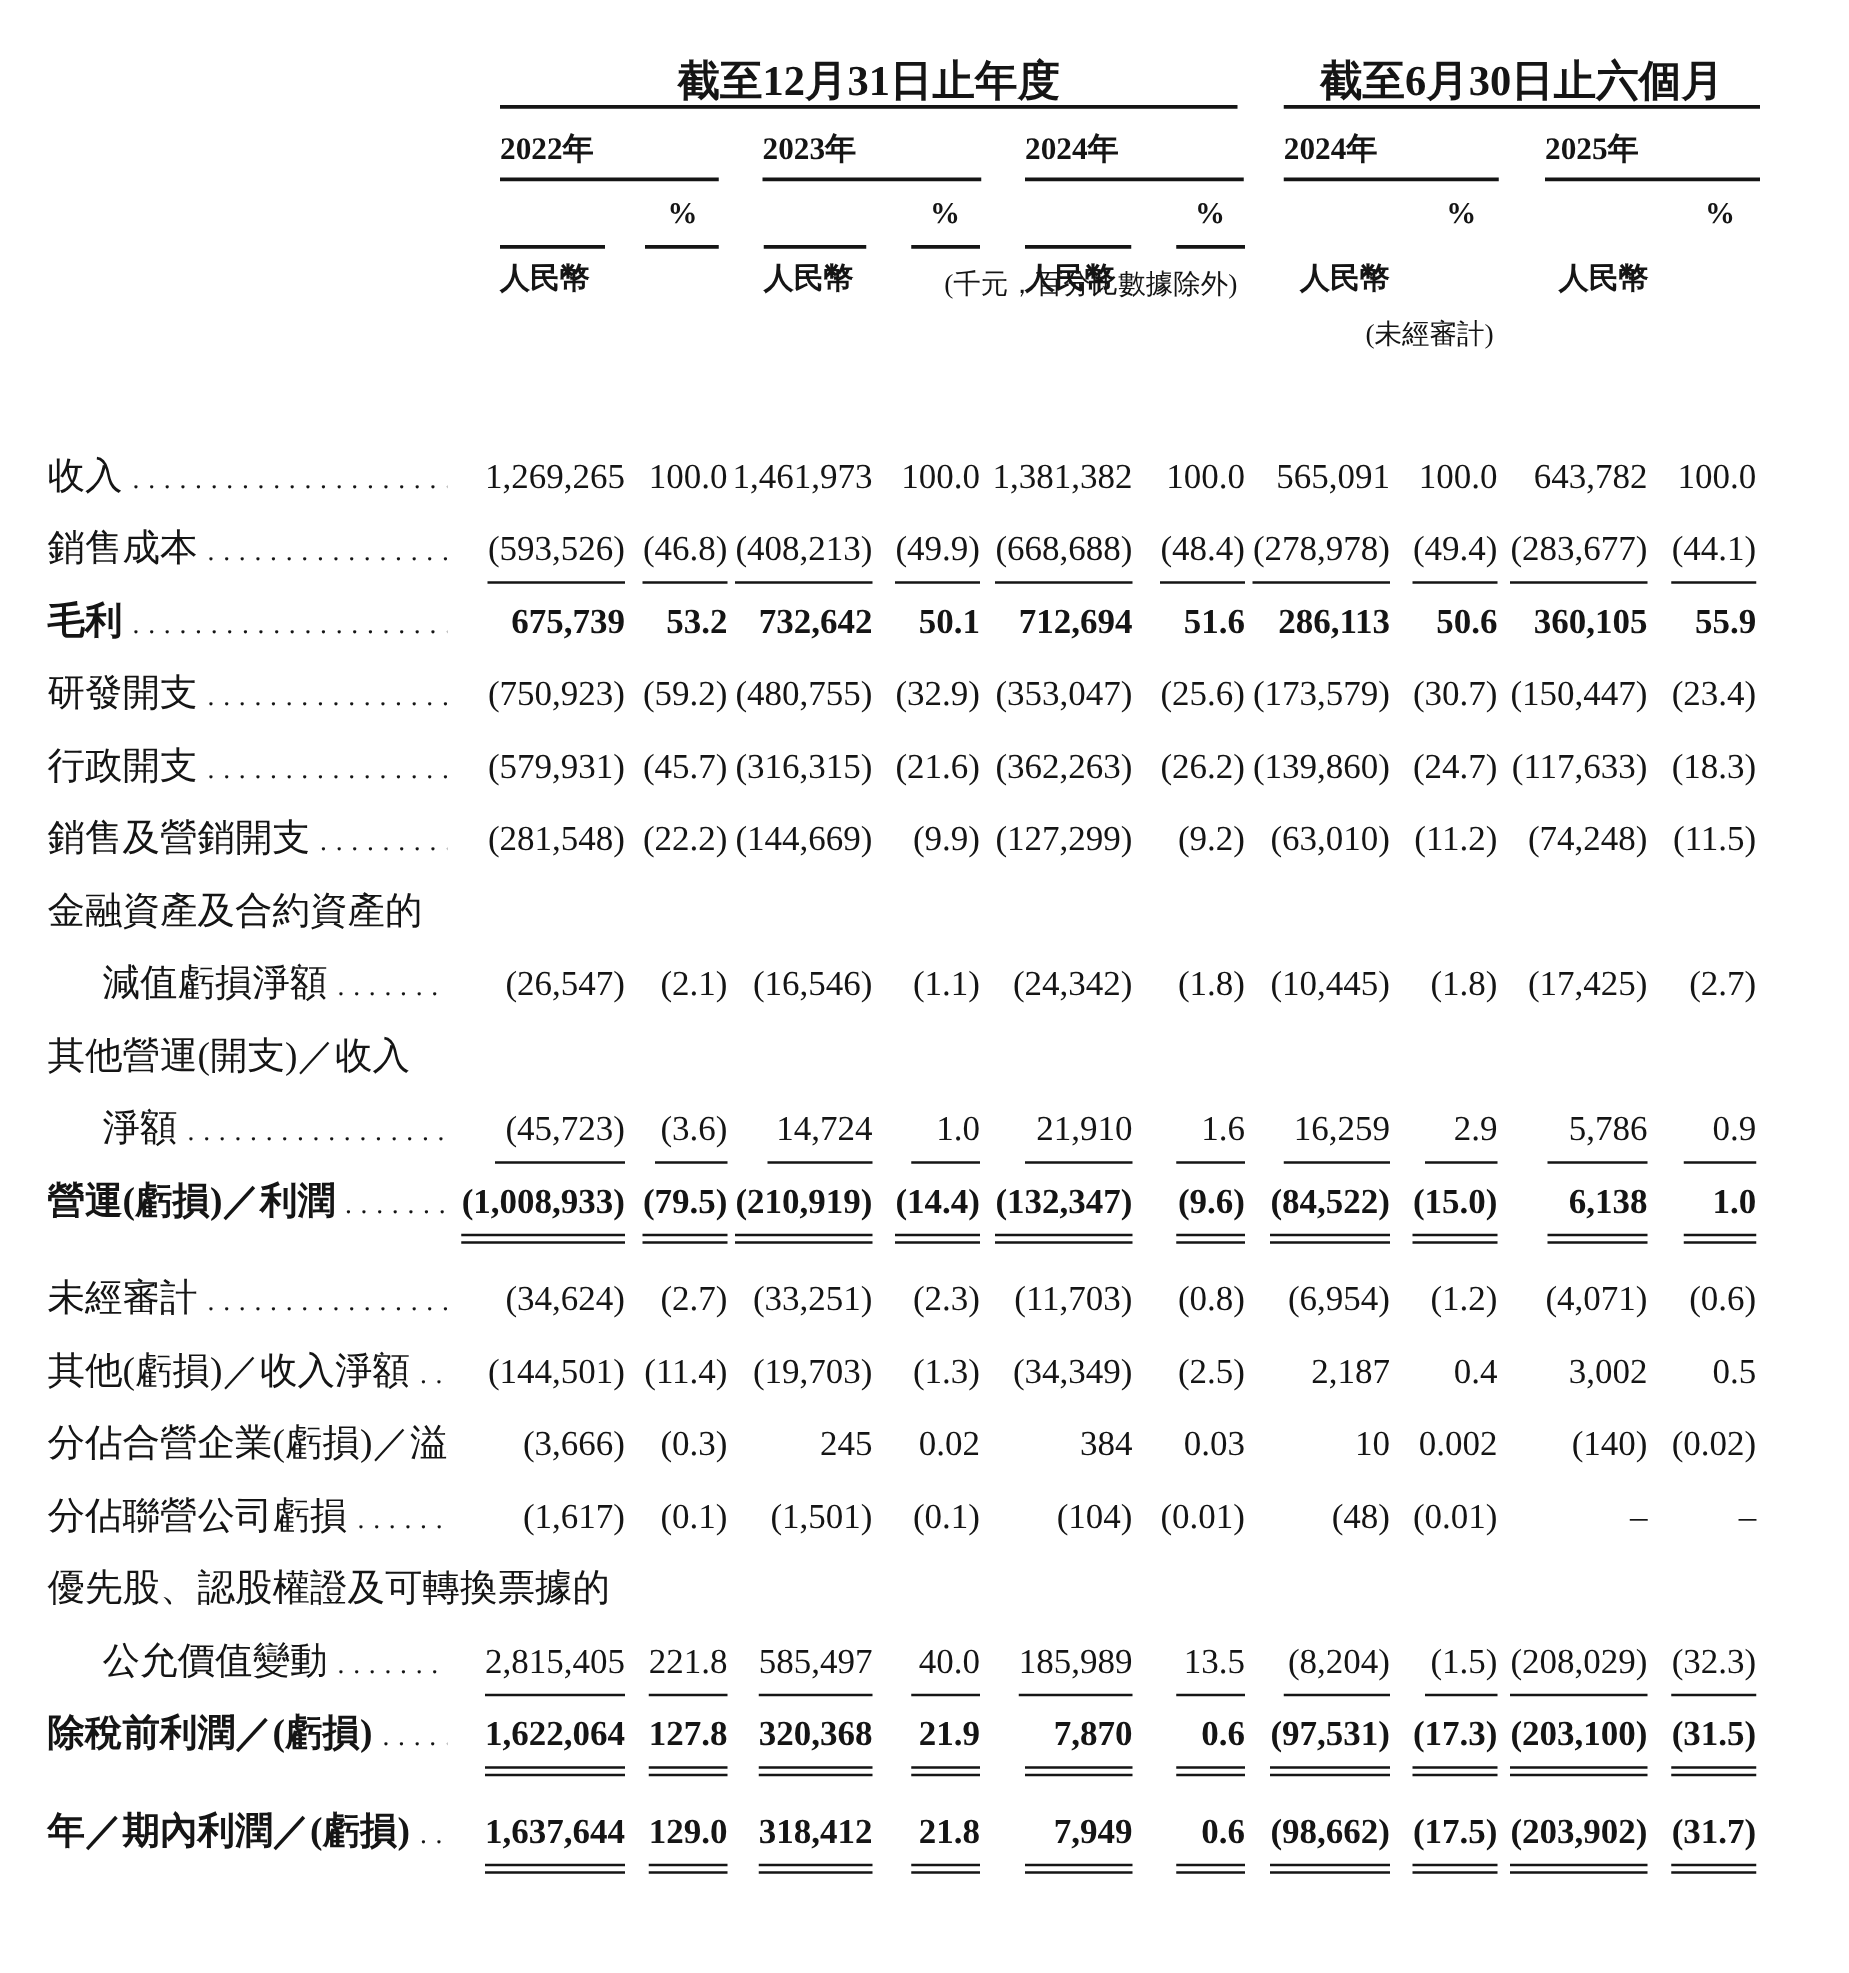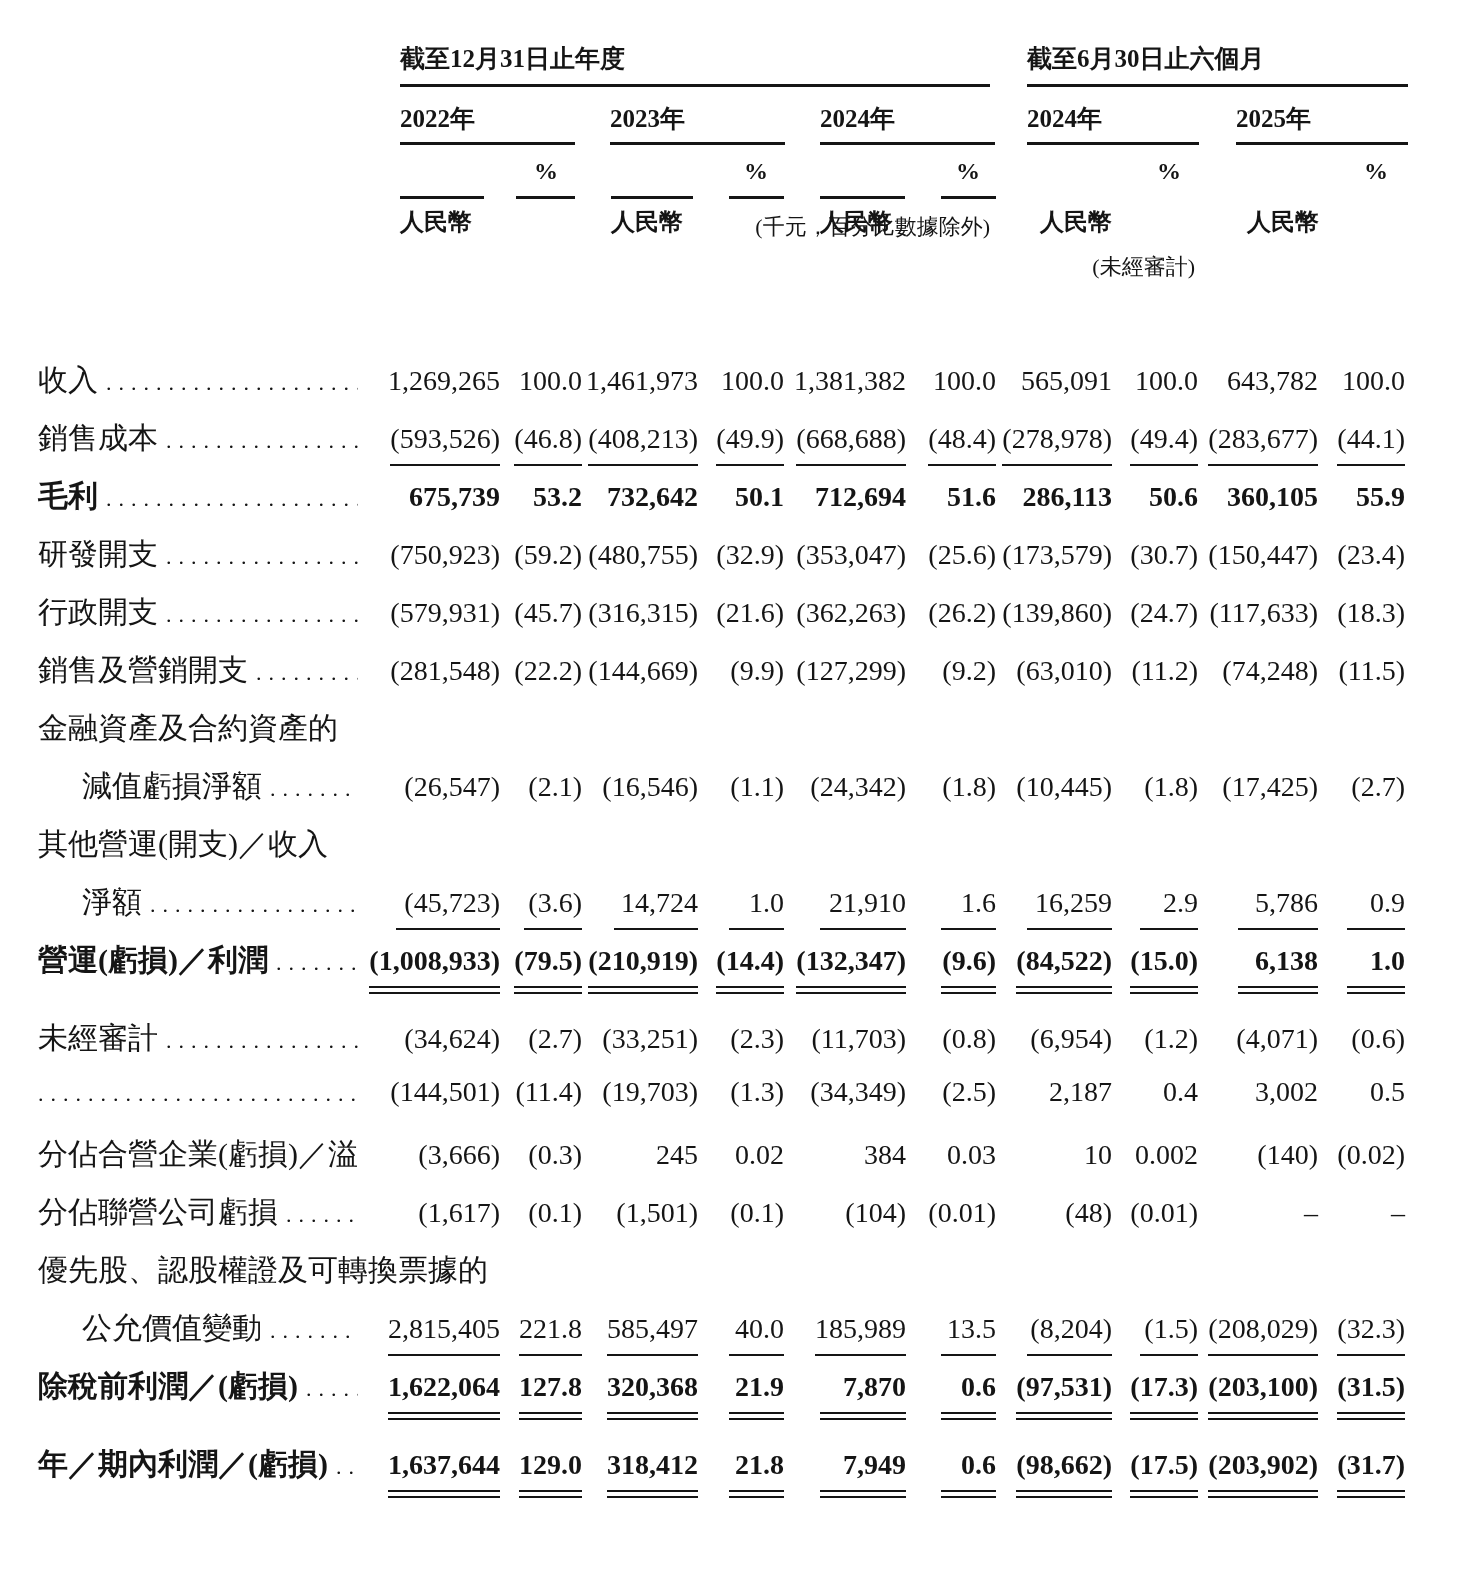--- a/index.html
+++ b/index.html
@@ -3,21 +3,21 @@
 <meta charset="utf-8">
 <style>
   html,body{margin:0;padding:0;background:#ffffff;}
   body{width:1479px;height:1578px;position:relative;
        font-family:"Liberation Serif","DejaVu Serif",serif;color:#151515;}
   .page{position:relative;width:1479px;height:1578px;overflow:hidden;}
 
   
   .hdr{position:absolute;top:0;left:0;width:1479px;height:350px;}
   .hdr .abs{position:absolute;white-space:nowrap;}
-  .h-title{font-weight:bold;font-size:25px;text-align:left;}
+  .h-title{font-weight:bold;font-size:34px;text-align:center;}
   .h-rule{height:2.5px;background:#151515;}
   .h-year{font-weight:bold;font-size:25px;text-align:left;}
   .h-cur{font-weight:bold;font-size:24px;margin-top:48px;}
   .h-pct{font-weight:bold;font-size:24px;text-align:center;}
   .h-note{font-size:22px;}
 
   
   .tbody{position:absolute;top:350px;left:0;width:1479px;}
   .row{display:flex;align-items:baseline;height:58px;padding-top:10px;box-sizing:border-box;}
   .row.r-double{margin-bottom:20px;}
@@ -255,20 +255,21 @@
         <div class="cell c3"><span class="v">(2.3)</span></div>
         <div class="cell c4"><span class="v">(11,703)</span></div>
         <div class="cell c5"><span class="v">(0.8)</span></div>
         <div class="cell c6"><span class="v">(6,954)</span></div>
         <div class="cell c7"><span class="v">(1.2)</span></div>
         <div class="cell c8"><span class="v">(4,071)</span></div>
         <div class="cell c9"><span class="v">(0.6)</span></div>
       </div>
       <div class="row">
         <div class="labelcell">
+          <span class="lbl">其他(虧損)／收入淨額</span>
           <span class="leader">........................................</span>
         </div>
         <div class="cell c0"><span class="v">(144,501)</span></div>
         <div class="cell c1"><span class="v">(11.4)</span></div>
         <div class="cell c2"><span class="v">(19,703)</span></div>
         <div class="cell c3"><span class="v">(1.3)</span></div>
         <div class="cell c4"><span class="v">(34,349)</span></div>
         <div class="cell c5"><span class="v">(2.5)</span></div>
         <div class="cell c6"><span class="v">2,187</span></div>
         <div class="cell c7"><span class="v">0.4</span></div>

